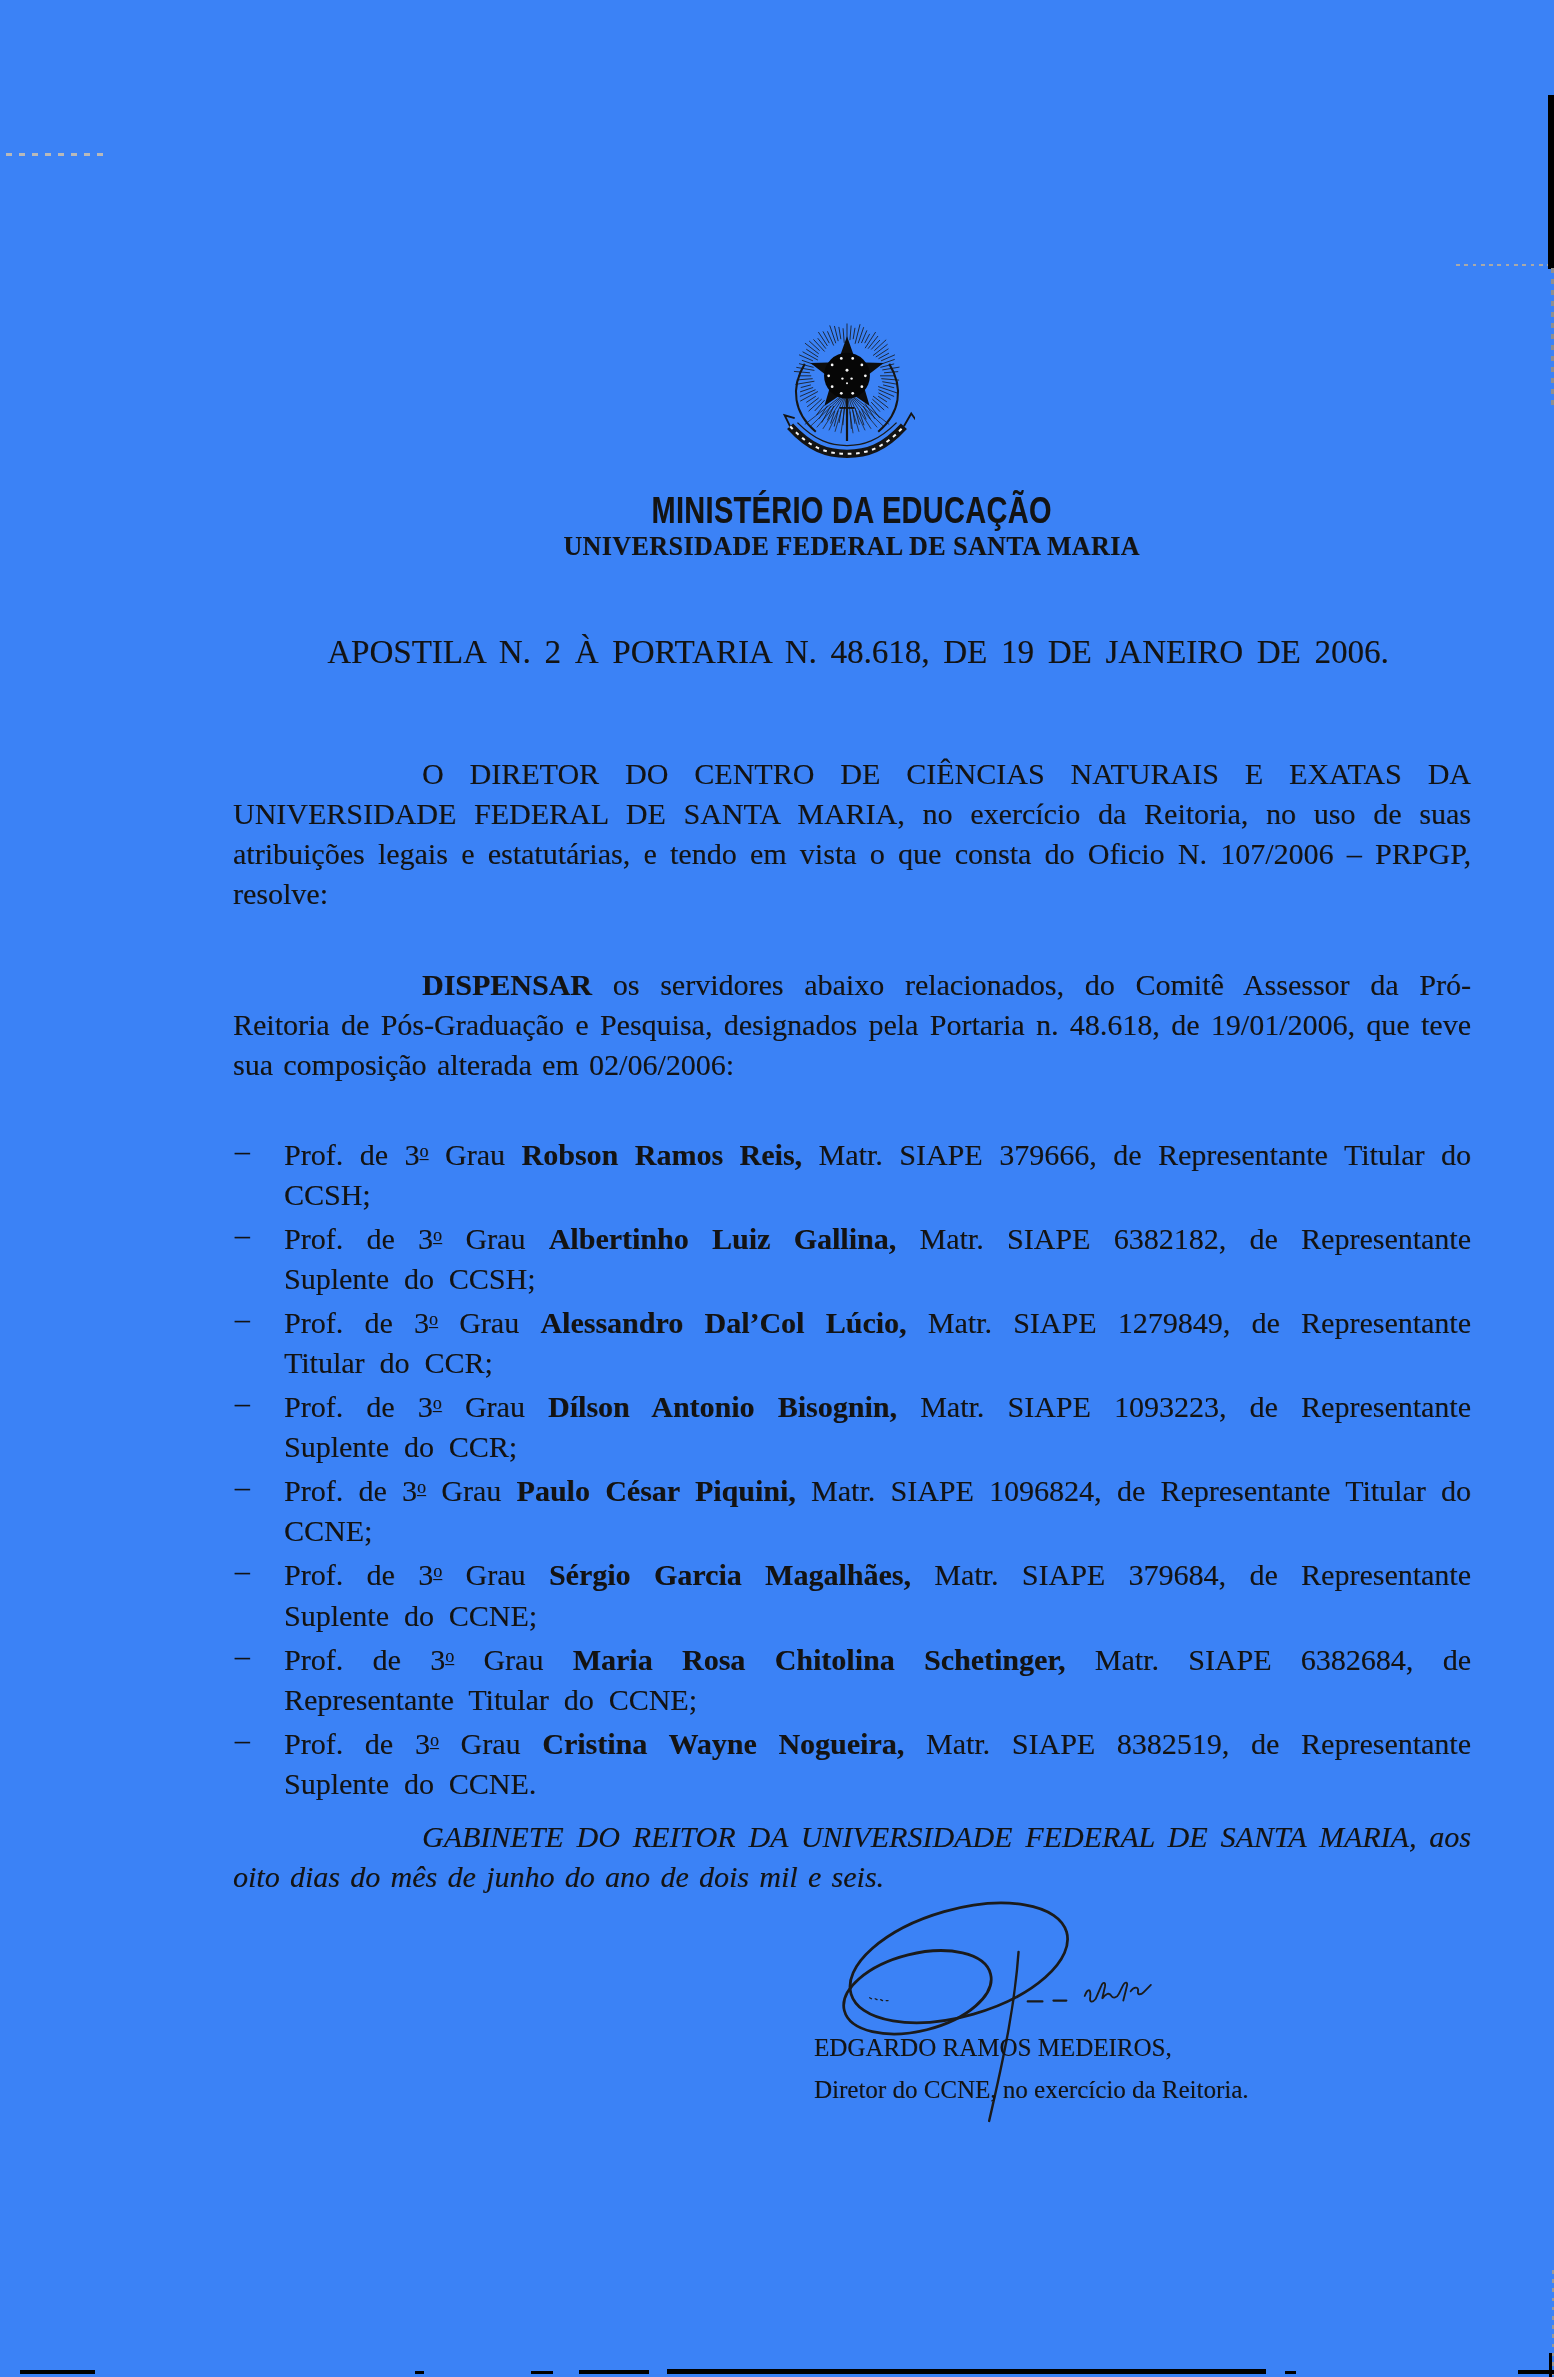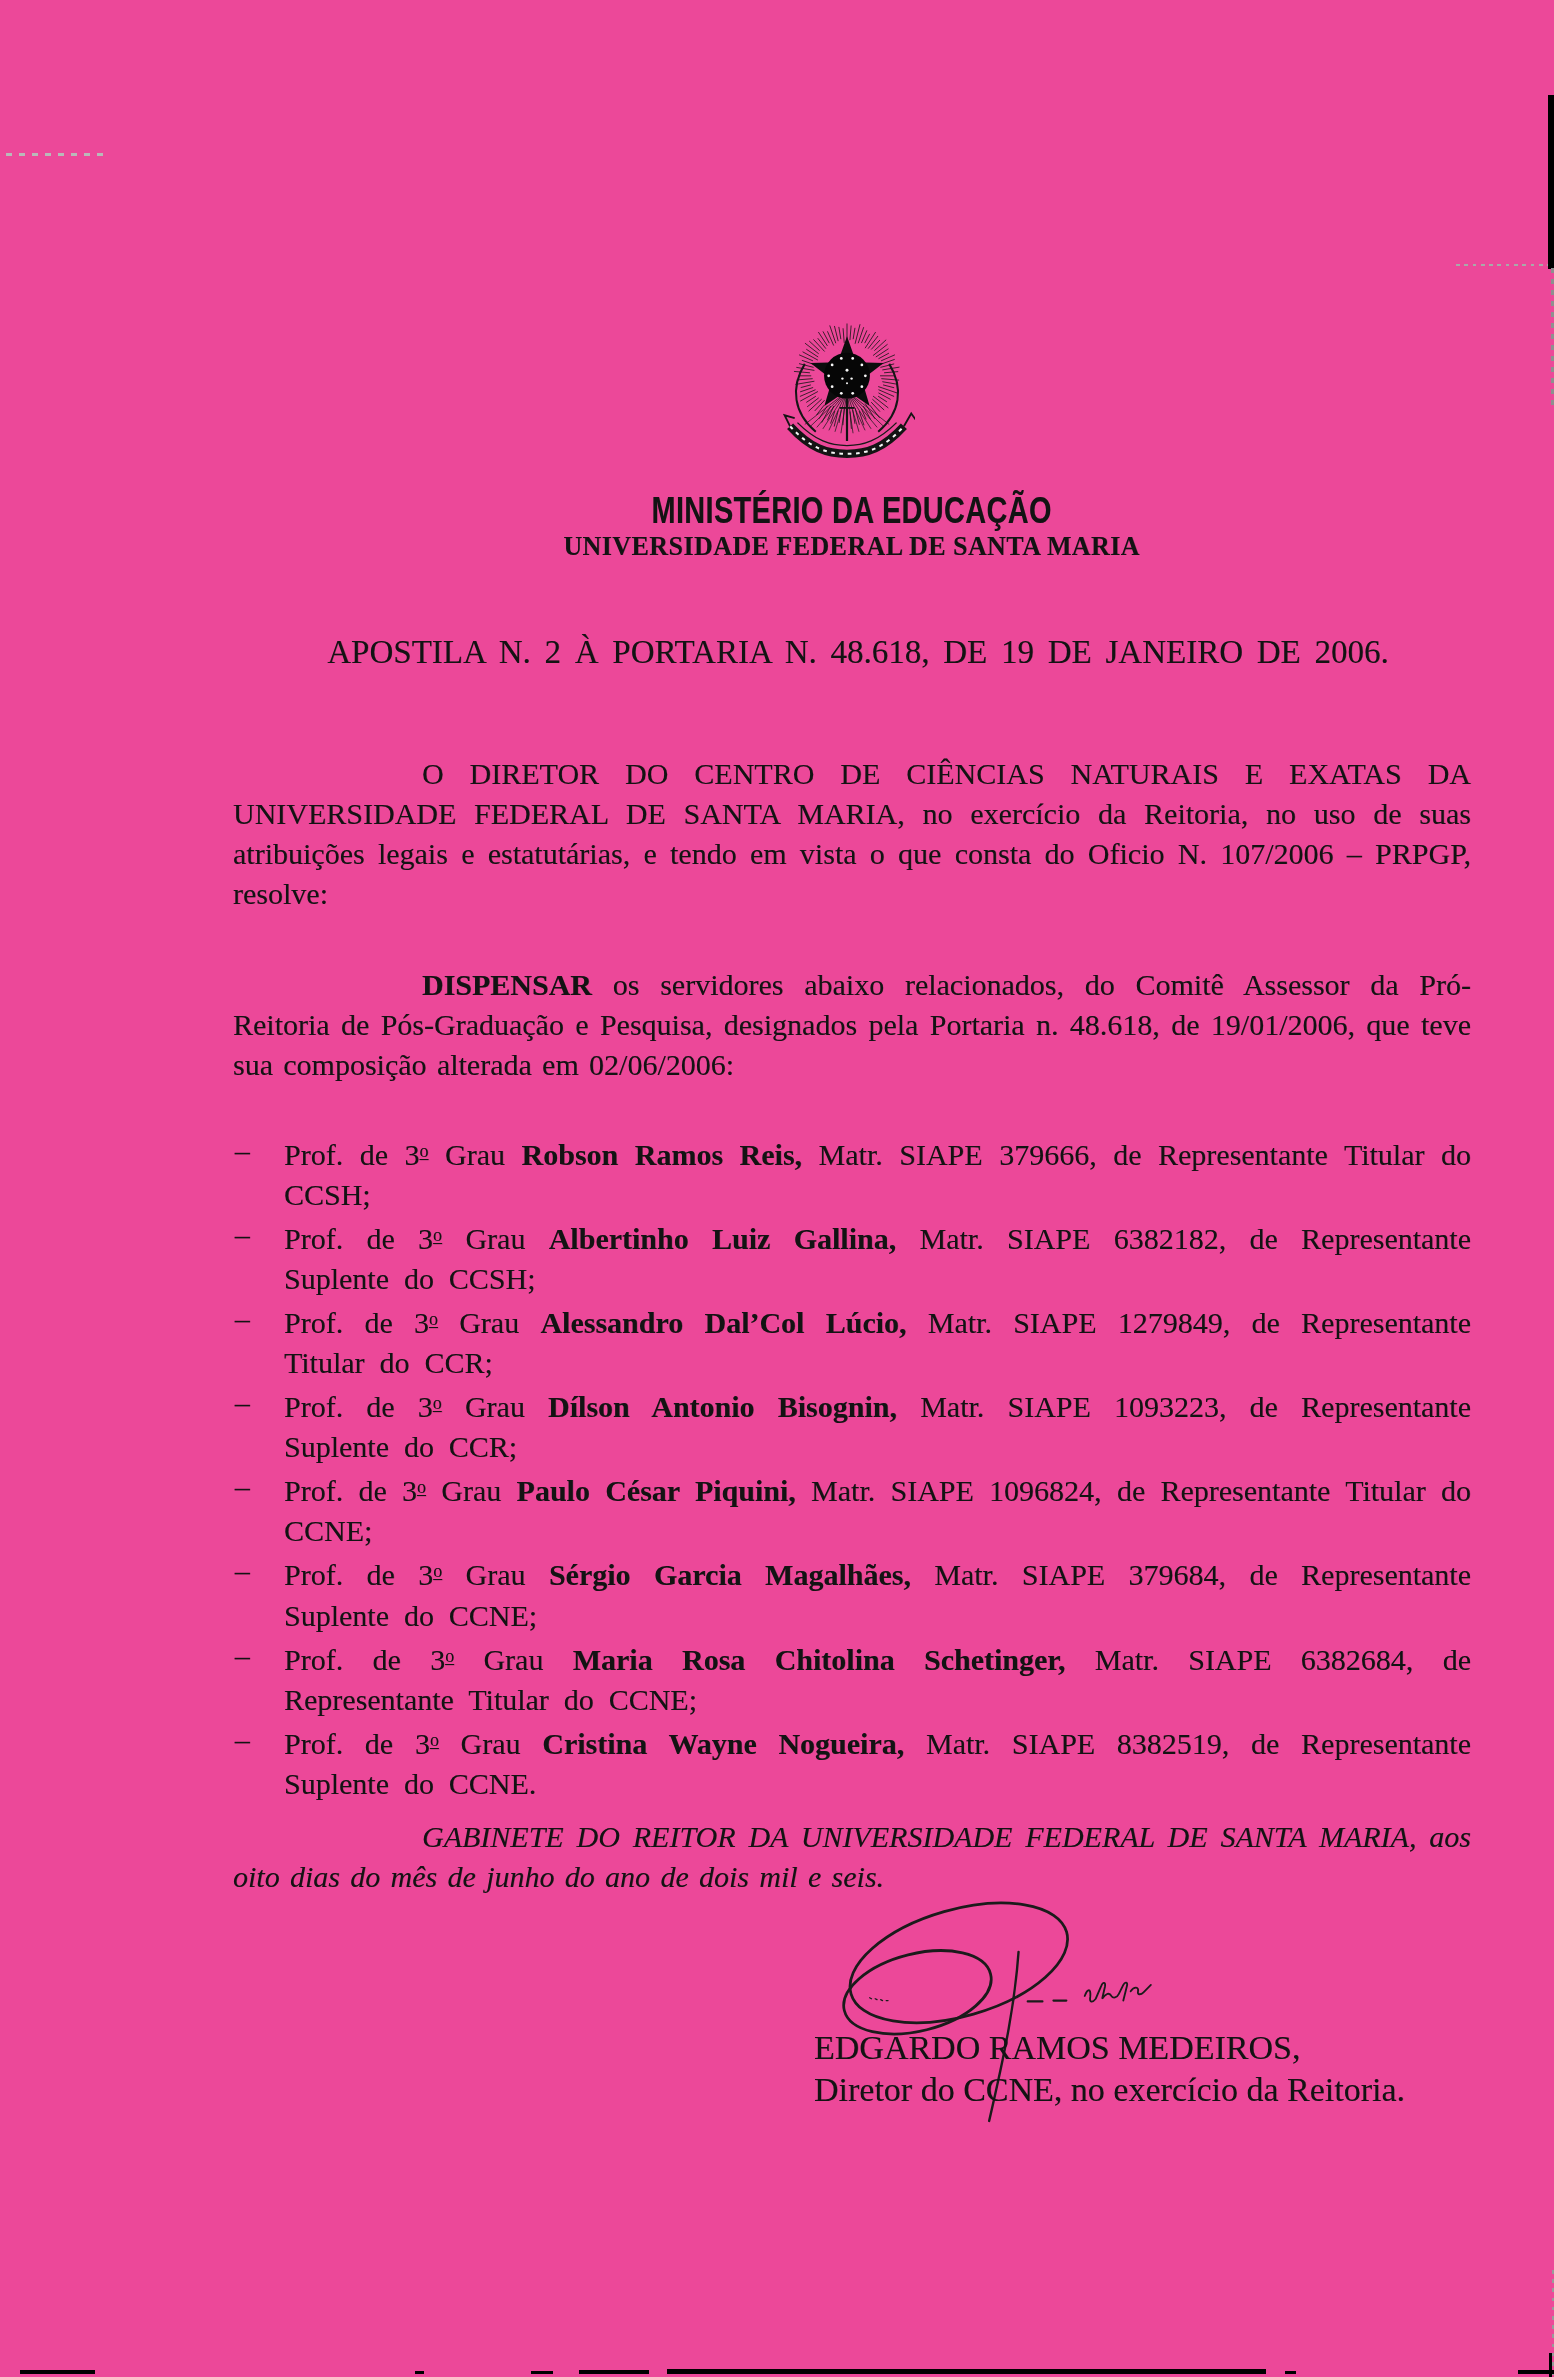--- a/index.html
+++ b/index.html
@@ -1,19 +1,19 @@
 <!DOCTYPE html>
 <html lang="pt" style="font-size:14.7px"><head>
 <meta charset="utf-8">
 <style>
   html,body{margin:0;padding:0;background:#ffffff;}
   .page{
     position:relative;
     width:1555px;height:2377px;
-    background:#ec4899;
+    background:#3b82f6;
     font-family:"Liberation Serif", serif;
     color:#131313;
     overflow:hidden;
   }
   .txt{text-shadow:0.4px 0.4px 0 rgba(17,17,17,0.35);}
   
   .hdr{position:absolute;top:491px;left:149px;width:1406px;text-align:center;}
   .ministry{
     display:inline-block;
     font-family:"Liberation Sans", sans-serif;
@@ -46,21 +46,21 @@
   .prof-item{position:relative;padding-left:51px;margin:0;}
   .prof-item .marker{position:absolute;left:1.8px;top:0;word-spacing:0;}
   .ord{
     display:inline-block;font-size:0.6em;vertical-align:0.45em;
     text-decoration:underline;text-underline-offset:1.8px;
   }
   .pname{font-weight:bold;}
   
   .sig-text{
     position:absolute;left:814px;top:2027px;width:698px;
-    font-size:34px;line-height:42px;text-align:left;
+    font-size:25px;line-height:42px;text-align:left;
   }
   .sig-svg{position:absolute;left:809px;top:1893px;}
   .sig-svg path,.sig-svg ellipse,.sig-svg line{fill:none;stroke:#1b1b1b;stroke-linecap:round;}
   
   .arms{position:absolute;left:779px;top:318px;}
   #rays line{stroke:#161616;stroke-width:0.9;}
   #fan line{stroke:#1a1a1a;stroke-width:0.8;}
   
   .art{position:absolute;background:#000;}
   .art-dotted-tl{

